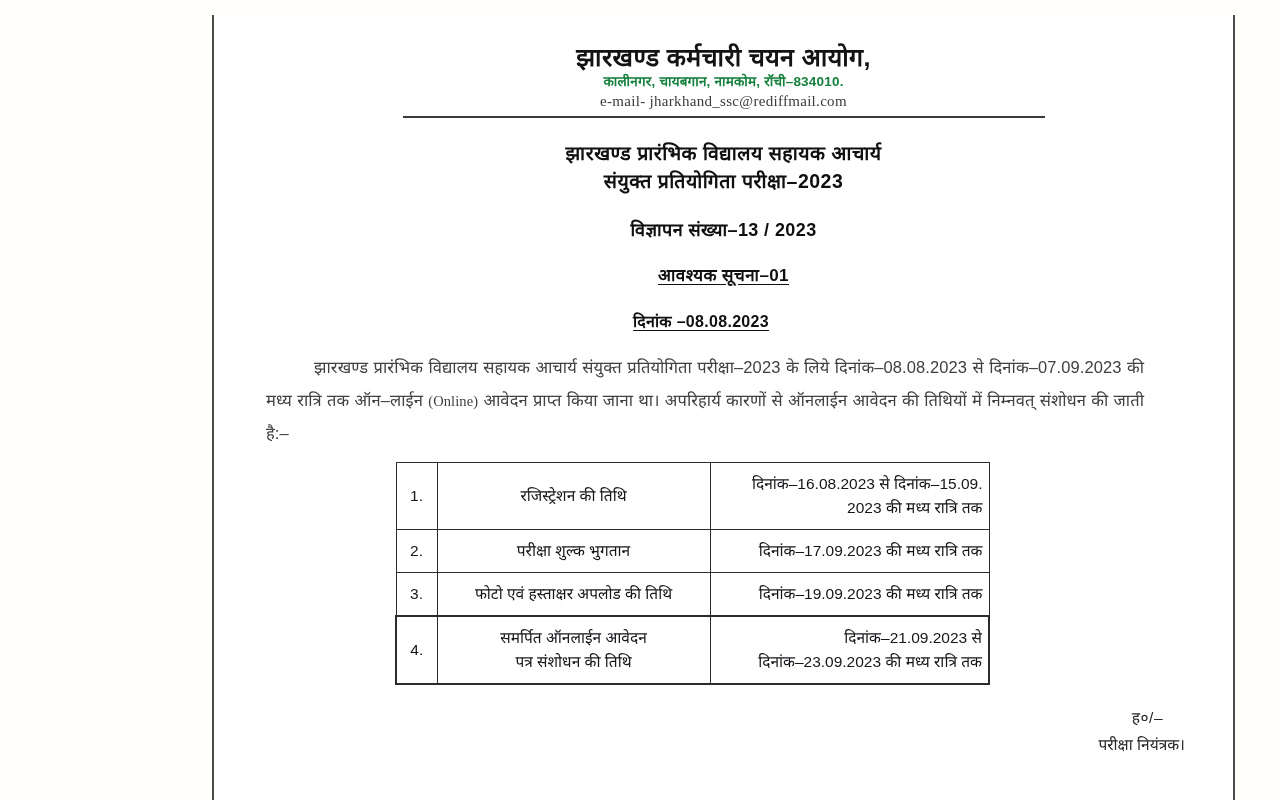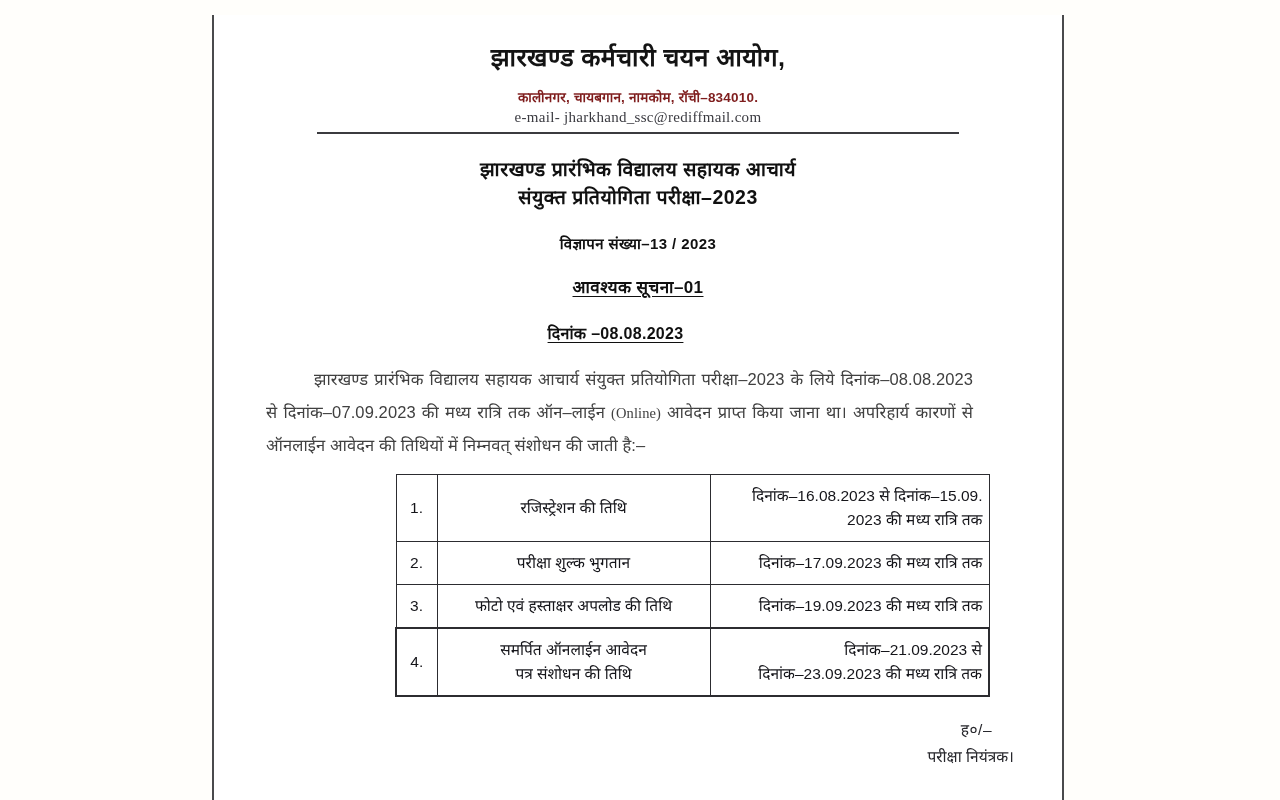--- a/index.html
+++ b/index.html
@@ -20,21 +20,21 @@
   
   #viewer {
     position: relative;
     width: 1280px;
     height: 800px;
   }
   #page {
     position: absolute;
     left: 212px;
     top: 15px;
-    width: 852px;
+    width: 1023px;
     height: 785px;
     background: #ffffff;
     border-left: 2px solid #4a4a4c;
     border-right: 2px solid #4a4a4c;
     box-sizing: border-box;
     box-shadow: 0 0 0 0 rgba(0,0,0,0);
   }
   #page-inner {
     position: absolute;
     left: 0;
@@ -54,22 +54,22 @@
     font-size: 25px;
     letter-spacing: 0.4px;
     line-height: 1.15;
     color: #131313;
   }
   .org-address {
     font-family: "Liberation Sans", "DejaVu Sans", sans-serif;
     font-weight: bold;
     font-size: 13.5px;
     letter-spacing: 0.2px;
-    margin-top: 16px;
-    color: #7f1d1d;
+    margin-top: 0;
+    color: #15803d;
   }
   .org-email {
     font-family: "Liberation Serif", "DejaVu Serif", serif;
     font-size: 15px;
     letter-spacing: 0.3px;
     margin-top: 3px;
     color: #3a3a40;
   }
   .rule {
     margin: 6px auto 0 auto;
@@ -90,21 +90,21 @@
     line-height: 1.45;
     letter-spacing: 0.5px;
     color: #101010;
   }
   .exam-title .line2 {
     display: block;
   }
   .advt-no {
     font-family: "Liberation Sans", "DejaVu Sans", sans-serif;
     font-weight: bold;
-    font-size: 15px;
+    font-size: 18px;
     letter-spacing: 0.4px;
     margin-top: 22px;
     color: #101010;
   }
   .notice-no {
     font-family: "Liberation Sans", "DejaVu Sans", sans-serif;
     font-weight: bold;
     font-size: 17px;
     letter-spacing: 0.4px;
     margin-top: 22px;

